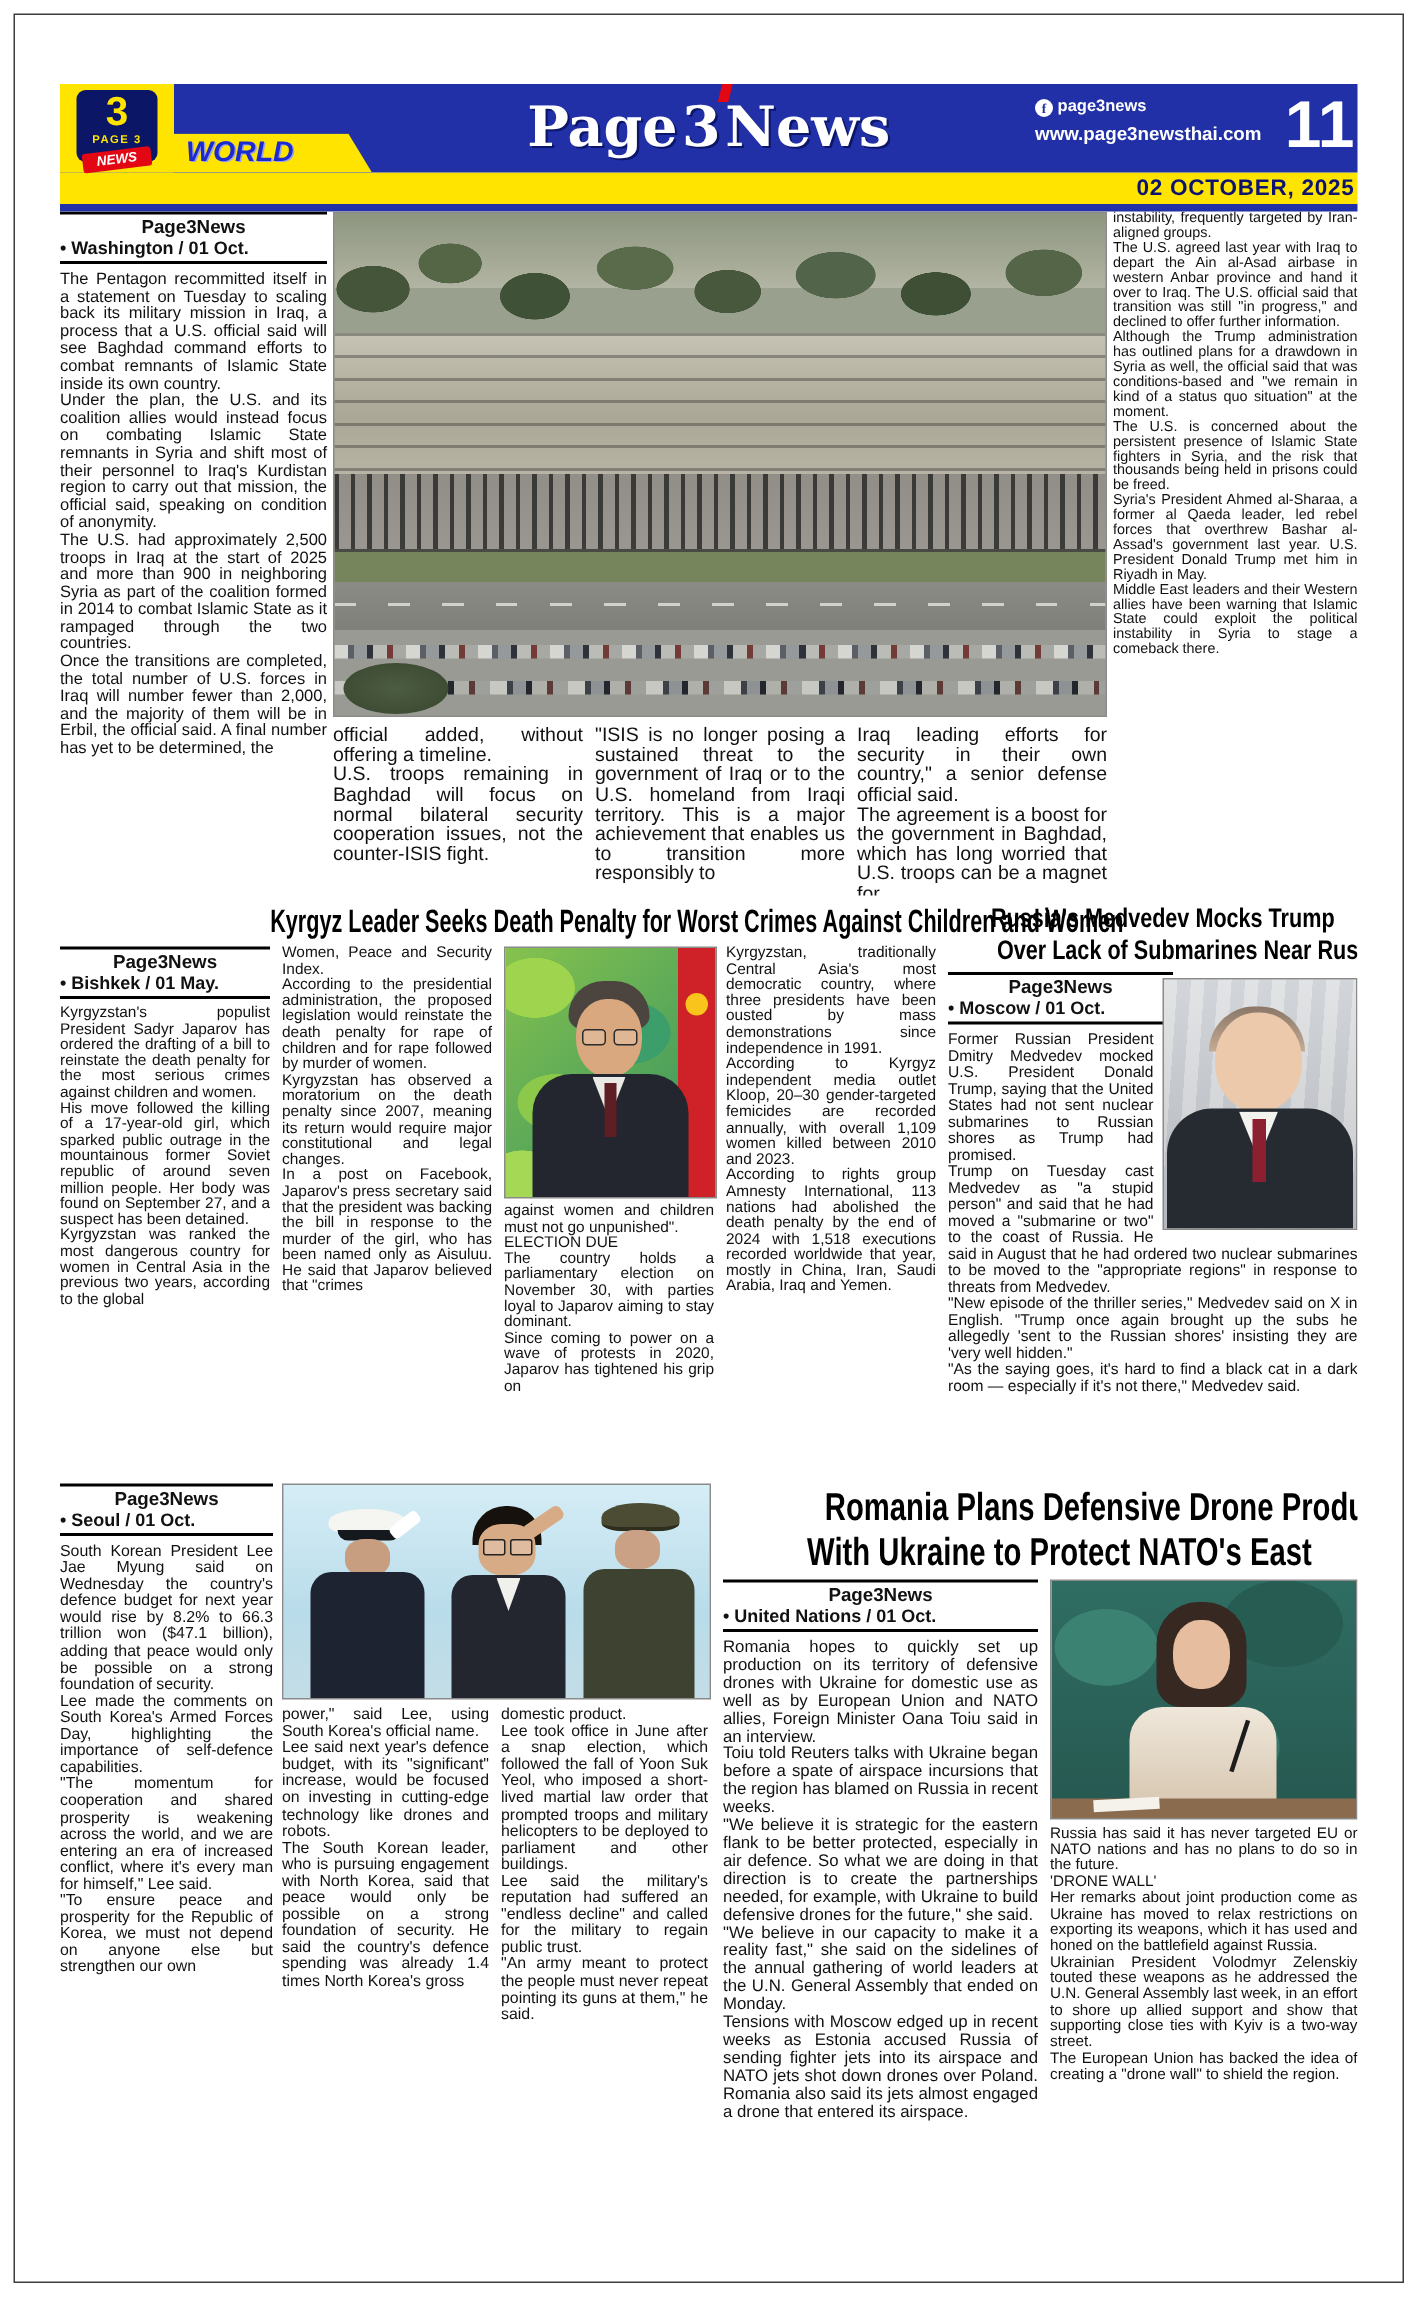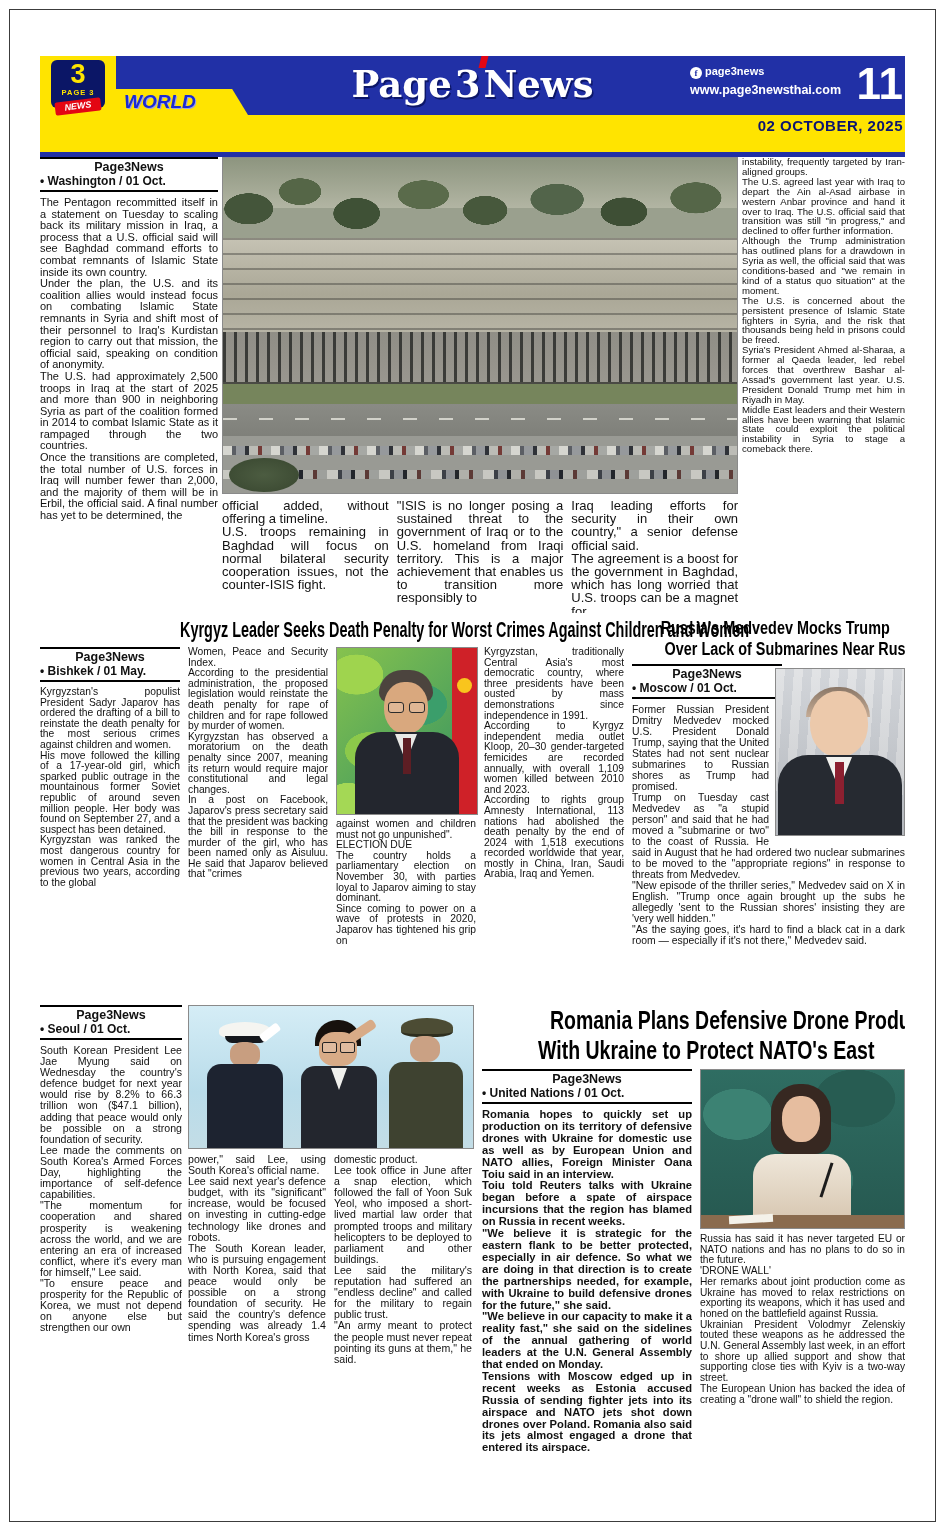--- a/index.html
+++ b/index.html
@@ -32,21 +32,21 @@
   .m3 u { position:absolute; right:-4px; top:-6px; width:7px; height:12px; background:#e30613;
           transform:skewX(-14deg); }
   .hdr-right { position:absolute; right:64px; top:9px; text-align:left; color:#fff; }
   .social { font-size:11px; font-weight:bold; }
   .fb { display:inline-flex; width:12px; height:12px; border-radius:50%; background:#fff; color:#2130a6;
         font-size:9px; font-weight:bold; align-items:center; justify-content:center; margin-right:3px;
         vertical-align:-1px; font-family:"Liberation Serif", serif; }
   .website { font-size:12.5px; font-weight:bold; margin-top:4px; }
   .pagenum { position:absolute; right:2px; top:2px; color:#fff; font-weight:bold; font-size:44px;
              line-height:52px; }
-  .datebar { height:37px; background:#ffe400; text-align:right; }
+  .datebar { height:21px; background:#ffe400; text-align:right; }
   .datebar span { font-weight:bold; font-size:15px; color:#0c1470; line-height:21px; padding-right:2px;
                   letter-spacing:.5px; }
   .bluerule { height:5px; background:#2130a6; margin-top:0; }
 
   
   .squeeze { display:inline-block; white-space:nowrap; transform-origin:center; }
   h1 { margin:10px 0 6px; text-align:center; font-size:40px; line-height:44px; letter-spacing:-1px; }
   h1 .squeeze { transform:scaleX(.85); }
   h1 .hl-red { color:#e60000; }
   h2 { margin:2px 0 4px; text-align:center; color:#000; font-weight:bold; }
@@ -89,21 +89,21 @@
   .sec-kor { width:432px; }
   .kor-cols { display:flex; gap:6px; margin-top:2px; }
   .kor-left { width:142px; }
   .kor-right { width:284px; }
   .kor-sub { display:flex; gap:8px; margin-top:5px; }
   .kor-sub .colbody { flex:1; font-size:10.6px; line-height:11.1px; }
   .kor-left .colbody { font-size:10.6px; line-height:11.1px; }
   .sec-rom { width:423px; }
   .rom-cols { display:flex; gap:8px; margin-top:2px; }
   .rom-left { width:210px; }
-  .rom-left .colbody { font-size:11.2px; line-height:11.9px;font-weight:bold; }
+  .rom-left .colbody { font-size:11.2px; line-height:11.9px; }
   .rom-right { width:205px; }
   .rom-right .colbody { font-size:10.2px; line-height:10.7px; margin-top:5px; }
 
   
   .photo { position:relative; overflow:hidden; border:1px solid #8a8a8a; background:#9aa08e; }
   .photo div { position:absolute; }
 
   .ph-pent { width:514px; height:335px; }
   .pt-upper { top:0; left:0; right:0; height:50px; background:linear-gradient(180deg,#8d957f,#b2b5a3); }
   .pt-trees { top:4px; left:0; right:0; height:78px; background:

